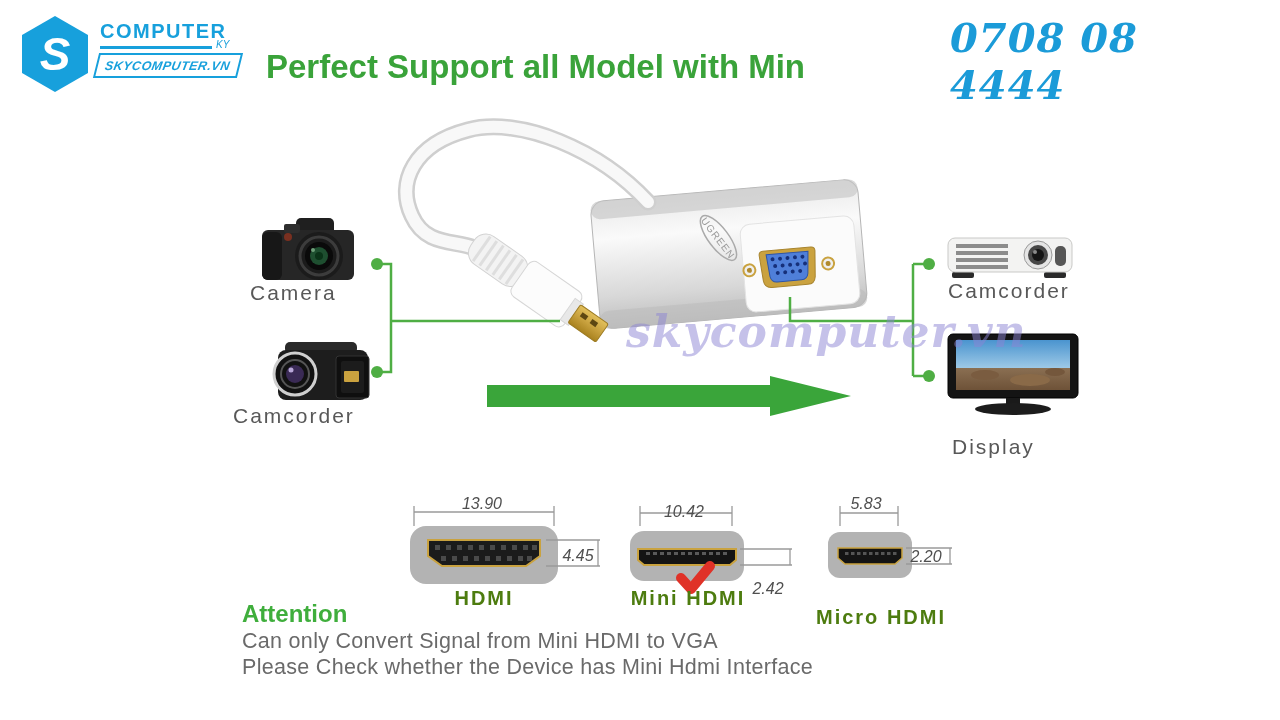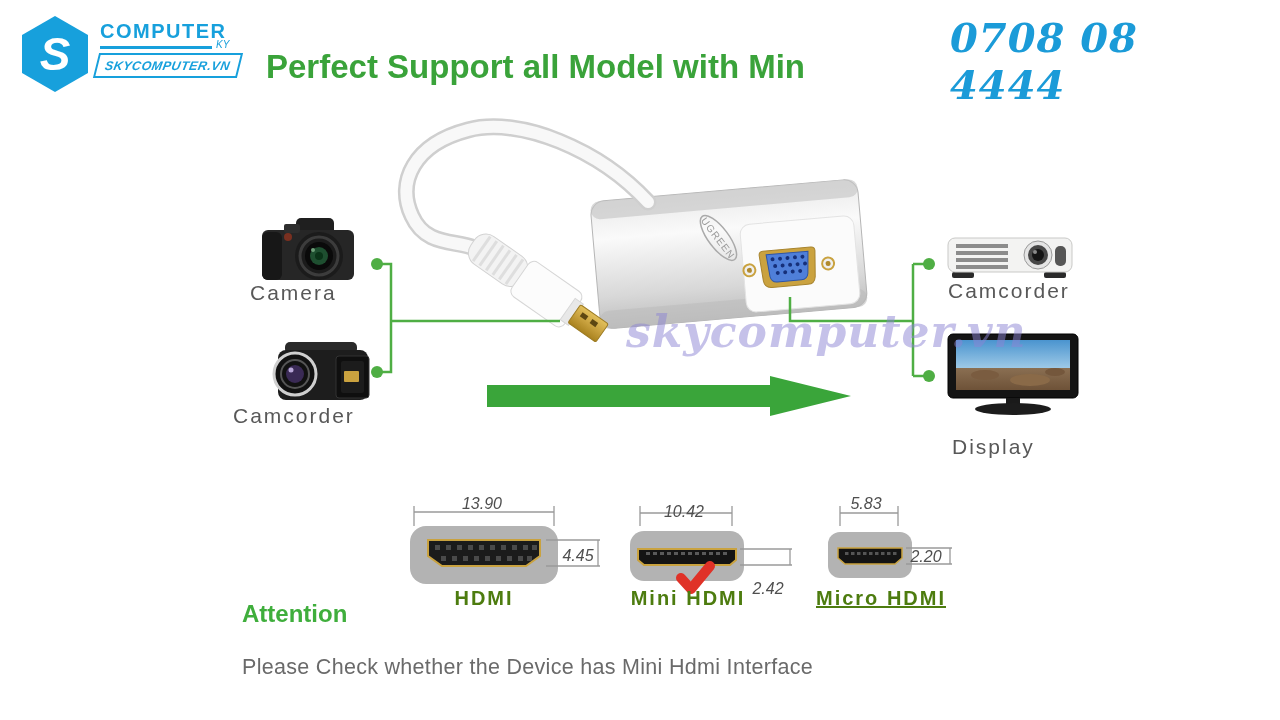--- a/index.html
+++ b/index.html
@@ -295,18 +295,19 @@
 
   <div class="abs dim" style="left:430px;top:495px;width:104px;">13.90</div>
   <div class="abs dim" style="left:556px;top:547px;width:44px;">4.45</div>
   <div class="abs dim" style="left:634px;top:495px;width:100px;margin-top:8px;">10.42</div>
   <div class="abs dim" style="left:748px;top:548px;width:40px;margin-top:32px;">2.42</div>
   <div class="abs dim" style="left:818px;top:495px;width:96px;">5.83</div>
   <div class="abs dim" style="left:906px;top:548px;width:40px;">2.20</div>
 
   <div class="abs conlabel" style="left:424px;top:587px;width:120px;">HDMI</div>
   <div class="abs conlabel" style="left:614px;top:587px;width:148px;">Mini HDMI</div>
-  <div class="abs conlabel" style="left:806px;top:587px;width:150px;text-decoration:underline;">Micro HDMI</div>
+  <div class="abs conlabel" style="left:806px;top:606px;width:150px;">Micro HDMI</div>
 
   <div class="abs att-head">Attention</div>
+  <div class="abs att-line" style="left:242px;top:629px;">Can only Convert Signal from Mini HDMI to VGA</div>
   <div class="abs att-line" style="left:242px;top:655px;">Please Check whether the Device has Mini Hdmi Interface</div>
 
 </div>
 
 </body></html>

